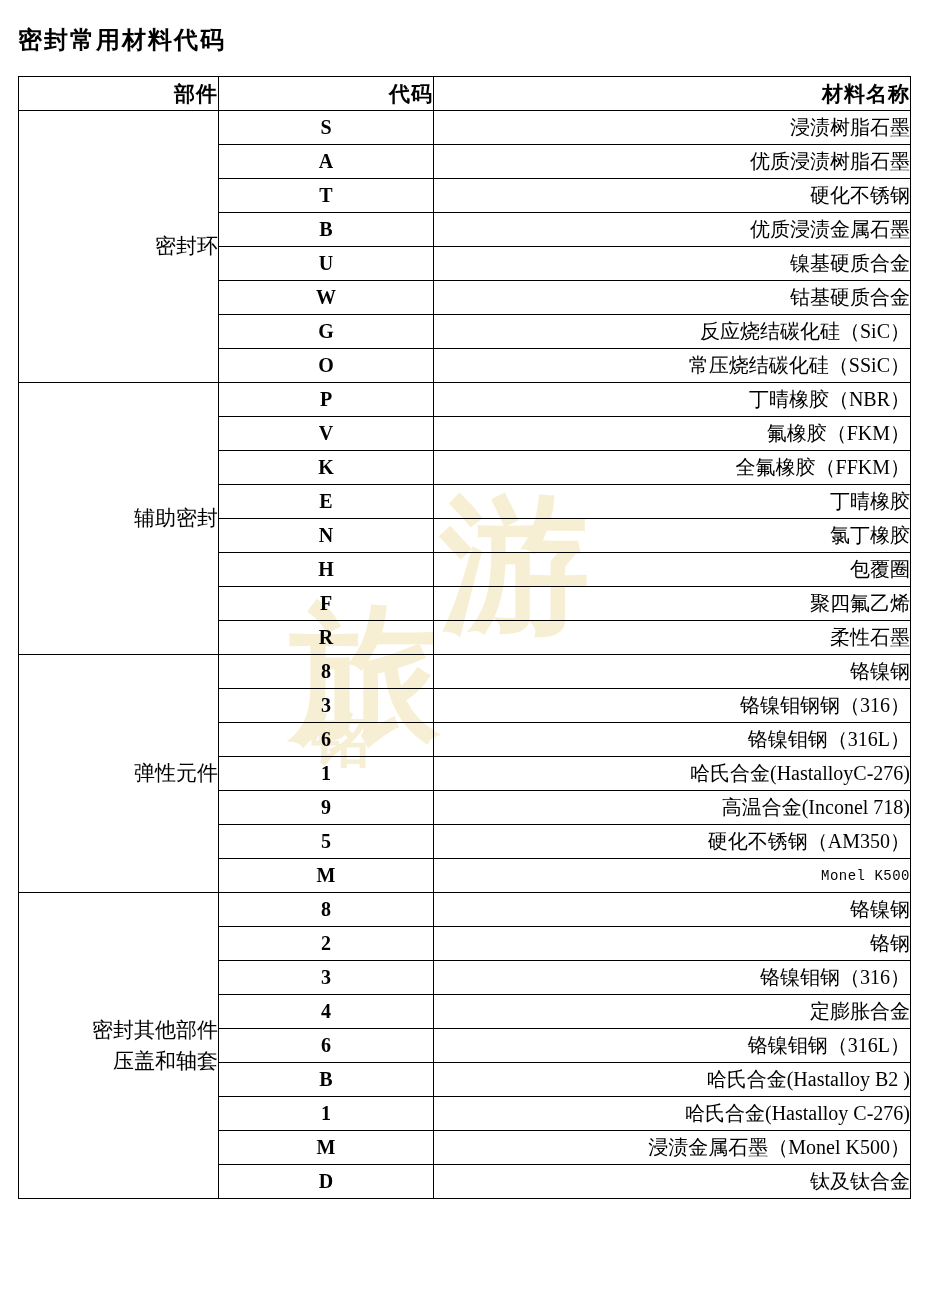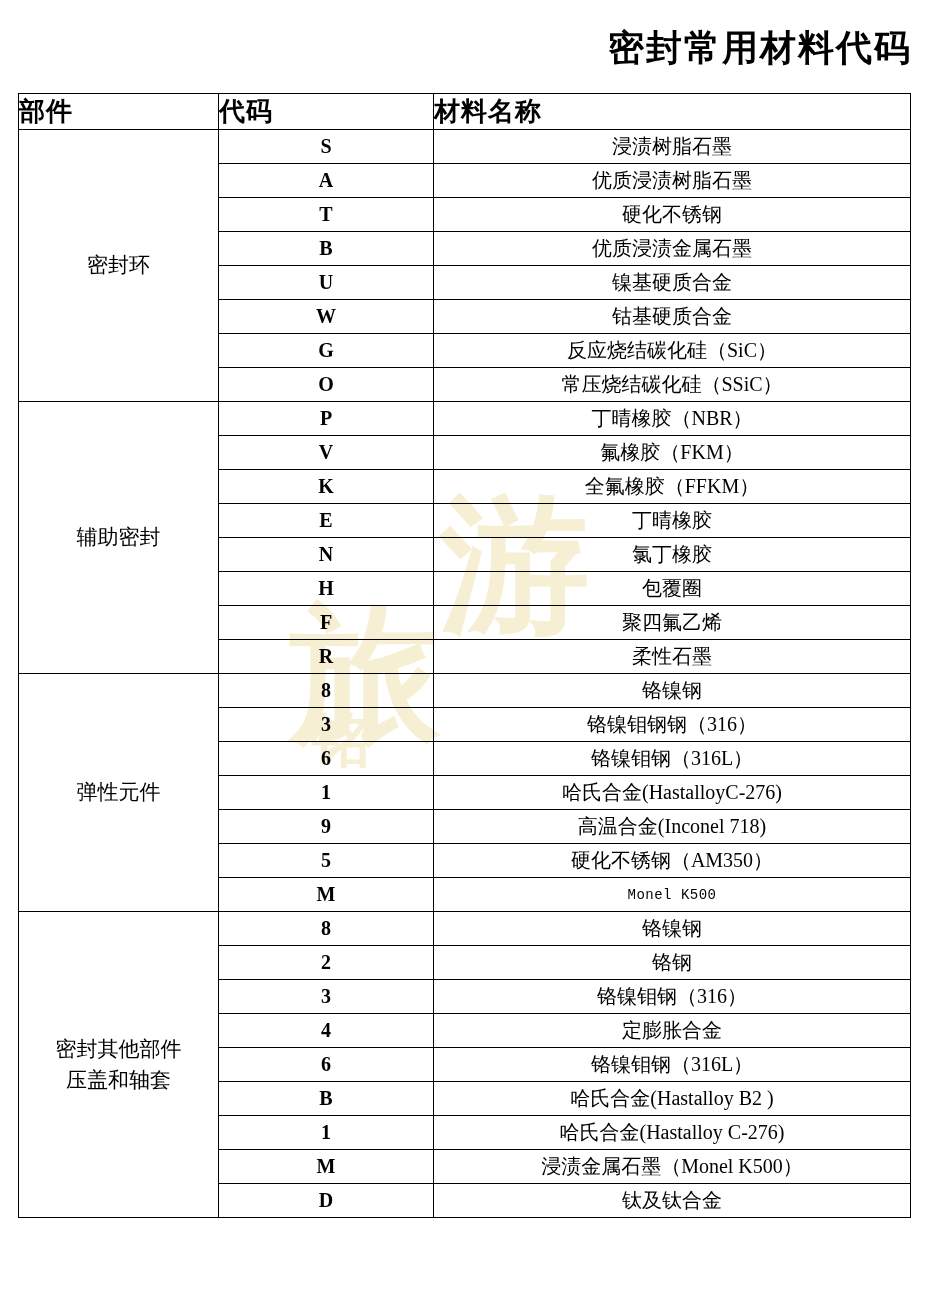--- a/index.html
+++ b/index.html
@@ -40,22 +40,22 @@
     font-weight: bold;
     line-height: 1;
   }
   .wm-1 { left: 0px;   top: 120px; font-size: 150px; }
   .wm-2 { left: 150px; top: 10px;  font-size: 150px; }
   .wm-3 { left: 20px;  top: 230px; font-size: 60px; }
 
   .title {
     position: relative;
     z-index: 10;
-    text-align: right;
-    font-size: 36px;
+    text-align: left;
+    font-size: 24px;
     font-weight: bold;
     letter-spacing: 2px;
     padding: 18px 0 20px 0;
     font-family: "Liberation Serif", "DejaVu Serif", serif;
   }
   table.codes {
     position: relative;
     z-index: 10;
     border-collapse: collapse;
     width: 892px;
@@ -67,39 +67,39 @@
     padding: 0;
     height: 33px;
     vertical-align: middle;
     background: transparent;
   }
   .col-part  { width: 200px; }
   .col-code  { width: 215px; }
   .col-name  { width: 477px; }
 
   .hdr {
-    text-align: left;
-    font-size: 26px;
+    text-align: right;
+    font-size: 21px;
     font-weight: bold;
     letter-spacing: 1px;
     height: 36px;
   }
   .part-cell {
-    text-align: center;
+    text-align: right;
     font-size: 21px;
     line-height: 1.45;
   }
   .code-cell {
     text-align: center;
     font-size: 20px;
     font-weight: bold;
     font-family: "Liberation Serif", "DejaVu Serif", serif;
   }
   .name-cell {
-    text-align: center;
+    text-align: right;
     font-size: 20px;
     padding-left: 14px;
   }
   .mono {
     font-family: "Liberation Mono", "DejaVu Sans Mono", monospace;
     font-size: 14px;
     letter-spacing: 0.5px;
   }
 </style>
 </head>

